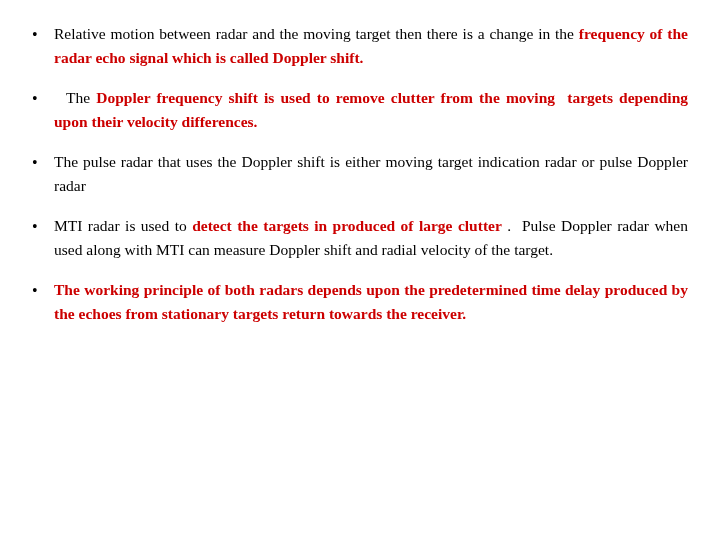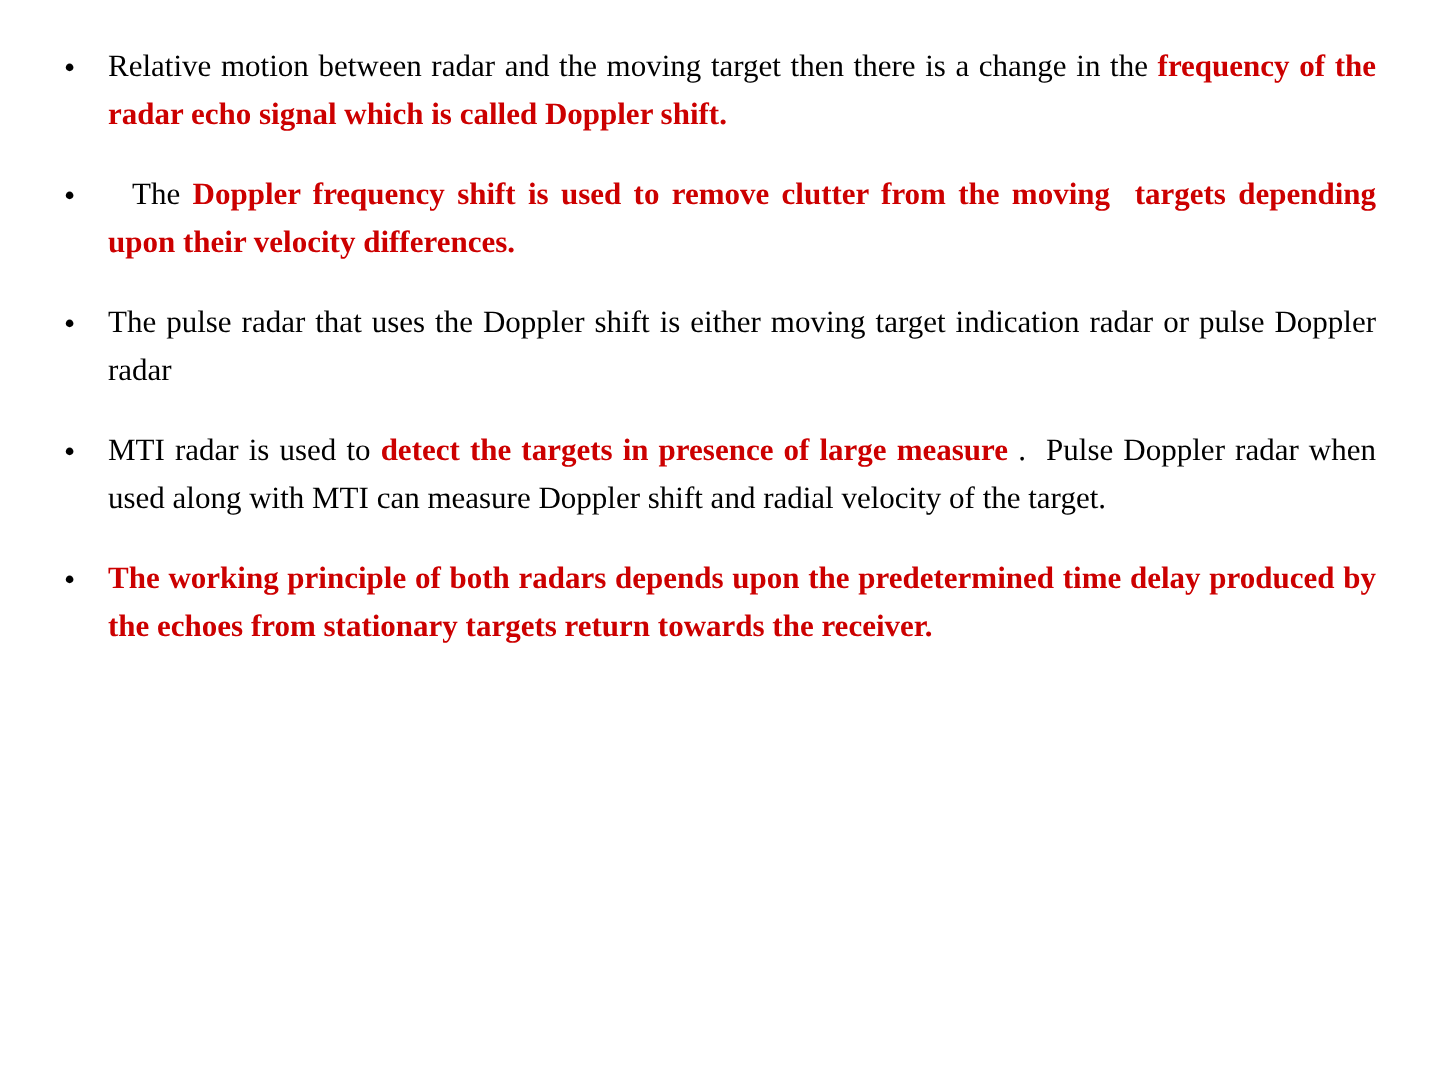--- a/index.html
+++ b/index.html
@@ -67,21 +67,21 @@
   <div class="bullet-item">
     <span class="bullet-symbol">•</span>
     <span class="bullet-text">
       The pulse radar that uses the Doppler shift is either moving target indication radar or pulse Doppler radar
     </span>
   </div>
 
   <div class="bullet-item">
     <span class="bullet-symbol">•</span>
     <span class="bullet-text">
-      MTI radar is used to <span class="red-bold">detect the targets in presence of large measure</span> .&nbsp; Pulse Doppler radar when used along with MTI can measure Doppler shift and radial velocity of the target.
+      MTI radar is used to <span class="red-bold">detect the targets in produced of large clutter</span> .&nbsp; Pulse Doppler radar when used along with MTI can measure Doppler shift and radial velocity of the target.
     </span>
   </div>
 
   <div class="bullet-item">
     <span class="bullet-symbol">•</span>
     <span class="bullet-text">
       <span class="red-bold">The working principle of both radars depends upon the predetermined time delay produced by the echoes from stationary targets return towards the receiver.</span>
     </span>
   </div>
 

